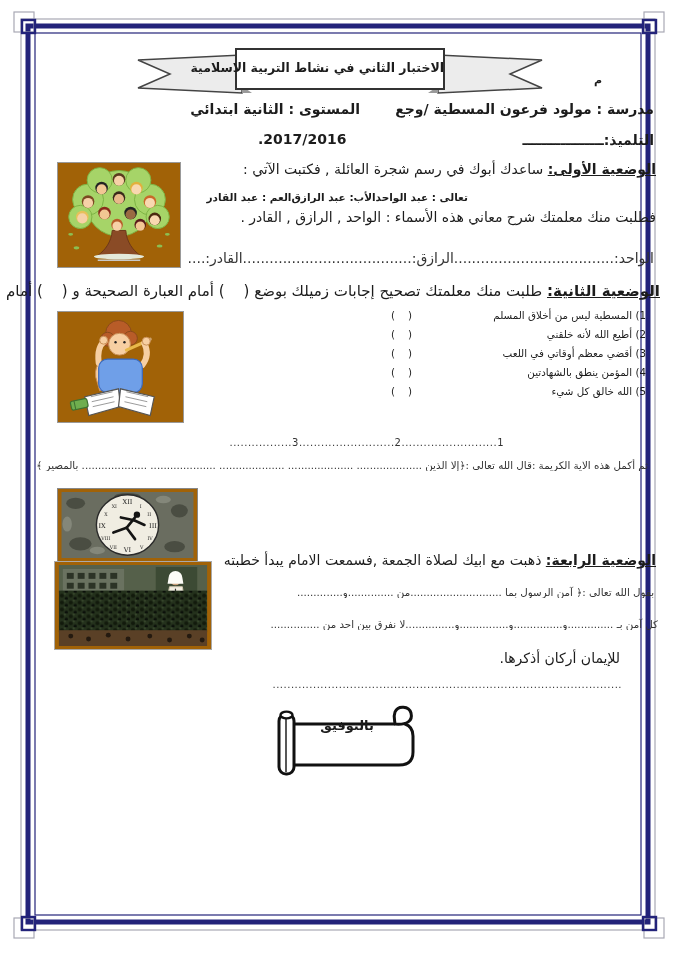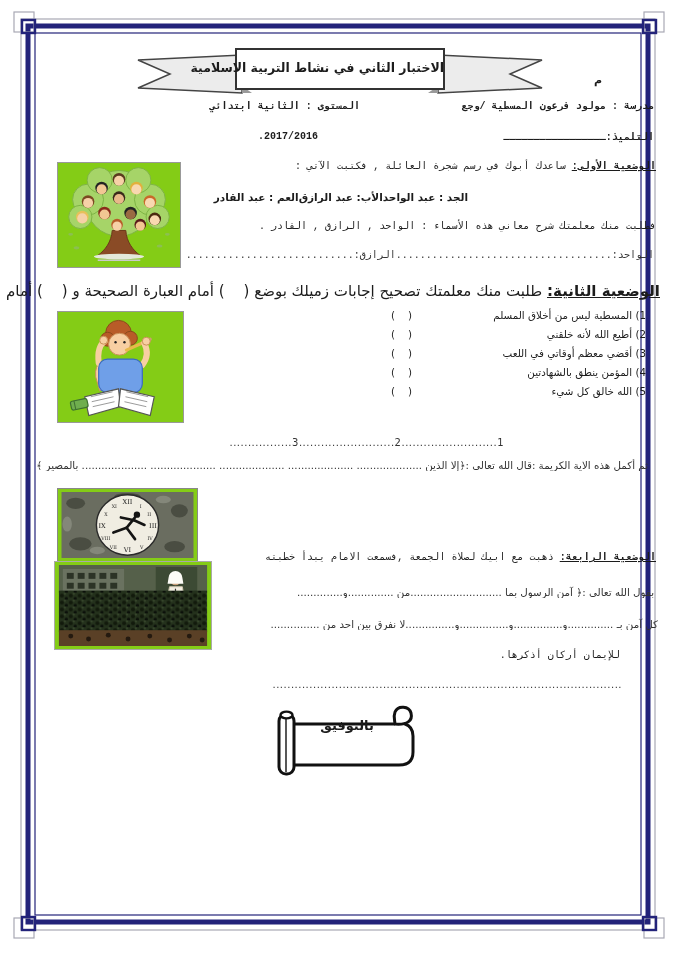--- a/index.html
+++ b/index.html
@@ -1,24 +1,24 @@
 <!DOCTYPE html>
 <html lang="ar"><head>
 <meta charset="utf-8">
 <style>
   html,body{margin:0;padding:0;background:#f6f6f4;}
   .page{position:relative;width:678px;height:960px;background:#ffffff;overflow:hidden;
         font-family:"DejaVu Sans",sans-serif;color:#1c1c1c;}
   .abs{position:absolute;}
   .ar{direction:rtl;unicode-bidi:embed;text-align:right;white-space:nowrap;}
-  .sm{font-size:10px;line-height:1.35;font-family:Liberation Mono, monospace;}
+  .sm{font-size:14px;line-height:1.35;}
   .xs{font-size:10px;}
   .b{font-weight:bold;}
   .head{font-weight:bold;text-decoration:underline;text-align:center;}
-  .imgframe{background:#84cc16;border:1px solid #999;padding:3px;box-sizing:border-box;}
+  .imgframe{background:#a16207;border:1px solid #999;padding:3px;box-sizing:border-box;}
   .fit{width:100%;height:100%;display:block;}
   .row{display:flex;justify-content:space-between;align-items:baseline;}
   .dotline{overflow:hidden;letter-spacing:.5px;color:#333;}
 </style>
 </head>
 <body>
 
 <div class="page">
 
   <svg class="abs" style="left:0;top:0" width="678" height="960" viewBox="0 0 678 960">
@@ -127,25 +127,25 @@
           <ellipse cx="110" cy="70" rx="2.5" ry="1.4"></ellipse>
       </g>
       <rect x="38" y="96" width="44" height="1.6" fill="#c9c9c9"></rect>
     </svg>
   </div>
 
   <div class="abs ar sm" style="right:22px;top:160px">
     <span class="head">الوضعية الأولى:</span><span> ساعدك أبوك في رسم شجرة العائلة , فكتبت الآتي :</span>
   </div>
   <div class="abs ar b row" style="left:222px;top:191px;width:246px;font-size:10.5px">
-    <span>الجد : عبد الواحد</span>
+    <span>تعالى : عبد الواحد</span>
     <span>الأب: عبد الرازق</span>
     <span>العم : عبد القادر</span>
   </div>
-  <div class="abs ar sm" style="right:22px;top:220px">فطلبت منك معلمتك شرح معاني هذه الأسماء : الواحد , الرازق , القادر .</div>
+  <div class="abs ar sm" style="right:22px;top:208px">فطلبت منك معلمتك شرح معاني هذه الأسماء : الواحد , الرازق , القادر .</div>
   <div class="abs ar sm dotline" style="right:24px;top:249px;left:186px">الواحد:....................................الرازق:......................................القادر:.....................................</div>
 
   <div class="abs ar" style="right:18px;top:282px;font-size:15px">
     <span class="head">الوضعية الثانية:</span><span> طلبت منك معلمتك تصحيح إجابات زميلك بوضع (&nbsp;&nbsp;&nbsp;&nbsp;) أمام العبارة الصحيحة و (&nbsp;&nbsp;&nbsp;&nbsp;) أمام العبارة الخاطئة:</span>
   </div>
   <div class="abs ar" style="right:32px;top:309px;width:255px;font-size:10.3px">
     <div class="row" style="height:19px">
       <span><span>1)</span> <span>المسطية ليس من أخلاق المسلم</span></span>
       <span>(&nbsp;&nbsp;&nbsp;&nbsp;)</span>
     </div>

